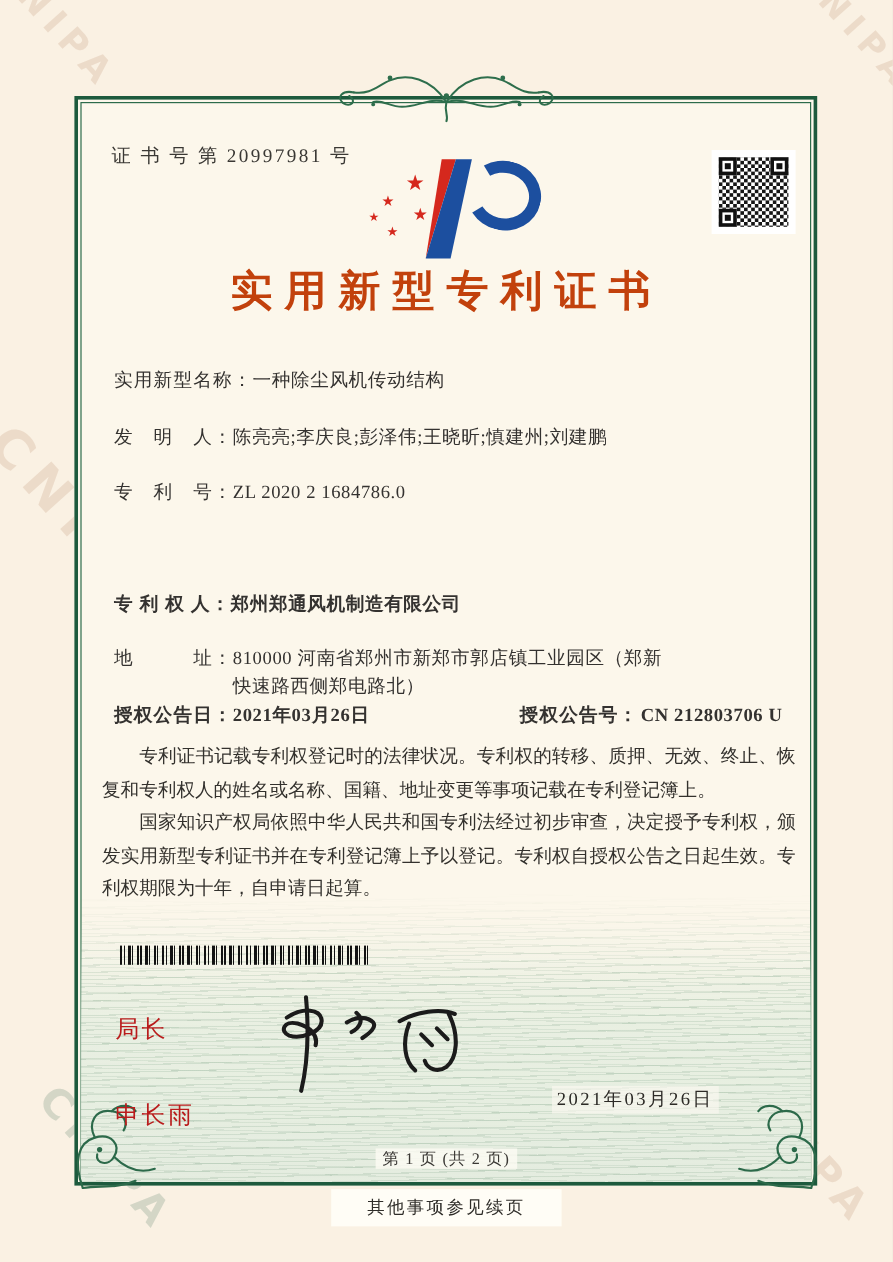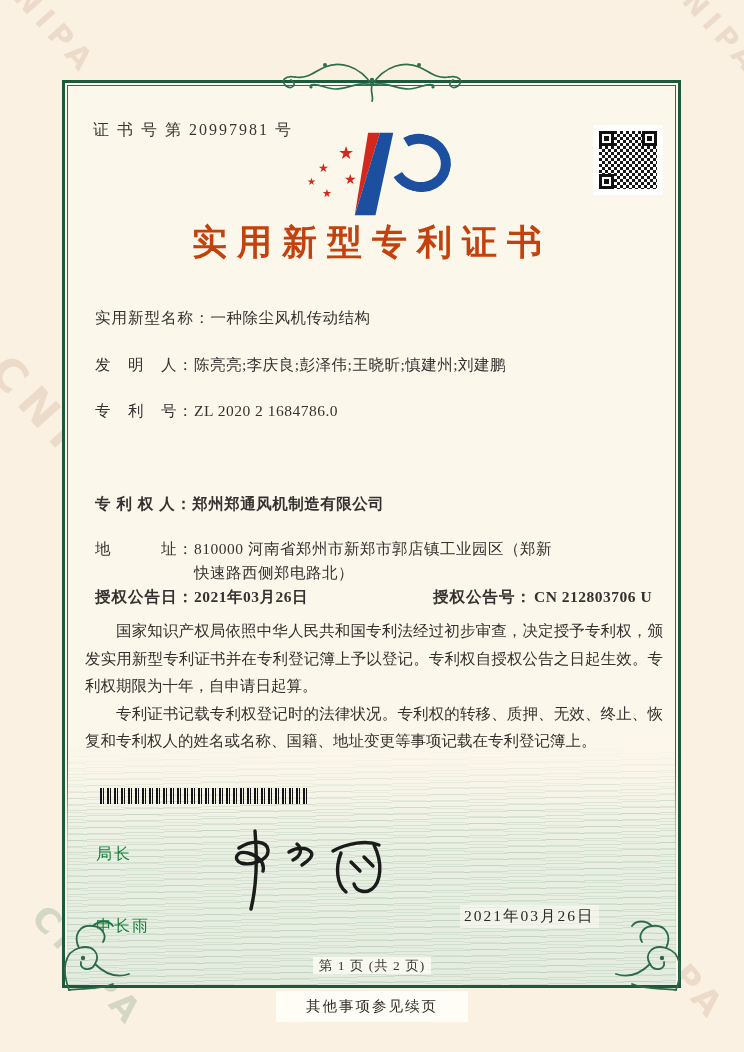--- a/index.html
+++ b/index.html
@@ -81,21 +81,21 @@
   
   .barcode {
     position:absolute; left:100px; top:788px; width:207px; height:16px;
     background:repeating-linear-gradient(90deg,
       #121212 0 2px, transparent 2px 3px,
       #121212 3px 4px, transparent 4px 7px,
       #121212 7px 9px, transparent 9px 10px,
       #121212 10px 11px, transparent 11px 14px);
   }
   
-  .sig-label { position:absolute; left:96px; font-size:16px; letter-spacing:2px; color:#15803d; }
+  .sig-label { position:absolute; left:96px; font-size:20px; letter-spacing:2px; color:#b91c1c; }
   .sig-script { position:absolute; left:205px; top:824px; }
   .issue-date {
     position:absolute; left:460px; top:905px; font-size:15.5px; letter-spacing:2px;
     color:#2c2a26; background:rgba(250,248,240,0.65); padding:1px 4px;
   }
   
   .page-indicator {
     position:absolute; left:0; right:0; top:957px; text-align:center;
     font-size:13.5px; letter-spacing:1px; color:#3a3834;
   }
@@ -201,22 +201,22 @@
     <span class="lbl">地　　　址：</span><span class="val">810000 河南省郑州市新郑市郭店镇工业园区（郑新快速路西侧郑电路北）</span>
   </div>
   <div class="row" style="top:585px;font-weight:bold;">
     <span class="lbl">授权公告日：</span><span class="val">2021年03月26日</span>
     <span class="pair-right">
       <span class="lbl">授权公告号：</span><span class="val">CN 212803706 U</span>
     </span>
   </div>
 
   <div class="grant-text">
+    <p>专利证书记载专利权登记时的法律状况。专利权的转移、质押、无效、终止、恢复和专利权人的姓名或名称、国籍、地址变更等事项记载在专利登记簿上。</p>
     <p>国家知识产权局依照中华人民共和国专利法经过初步审查，决定授予专利权，颁发实用新型专利证书并在专利登记簿上予以登记。专利权自授权公告之日起生效。专利权期限为十年，自申请日起算。</p>
-    <p>专利证书记载专利权登记时的法律状况。专利权的转移、质押、无效、终止、恢复和专利权人的姓名或名称、国籍、地址变更等事项记载在专利登记簿上。</p>
   </div>
 
   <div class="barcode"></div>
 
   <div class="sig-label" style="top:844px;">局长</div>
   <div class="sig-label" style="top:916px;">申长雨</div>
   <svg class="sig-script" width="205" height="90" viewBox="0 0 205 90">
     <g fill="none" stroke="#1b1b1b" stroke-width="3.4" stroke-linecap="round" stroke-linejoin="round">
       <path d="M34,24 C48,15 62,17 63,26 C64,36 46,42 36,39 C28,36 31,26 43,29 C54,32 60,39 58,47"></path>
       <path d="M50,7 C52,30 52,60 46,85"></path>

